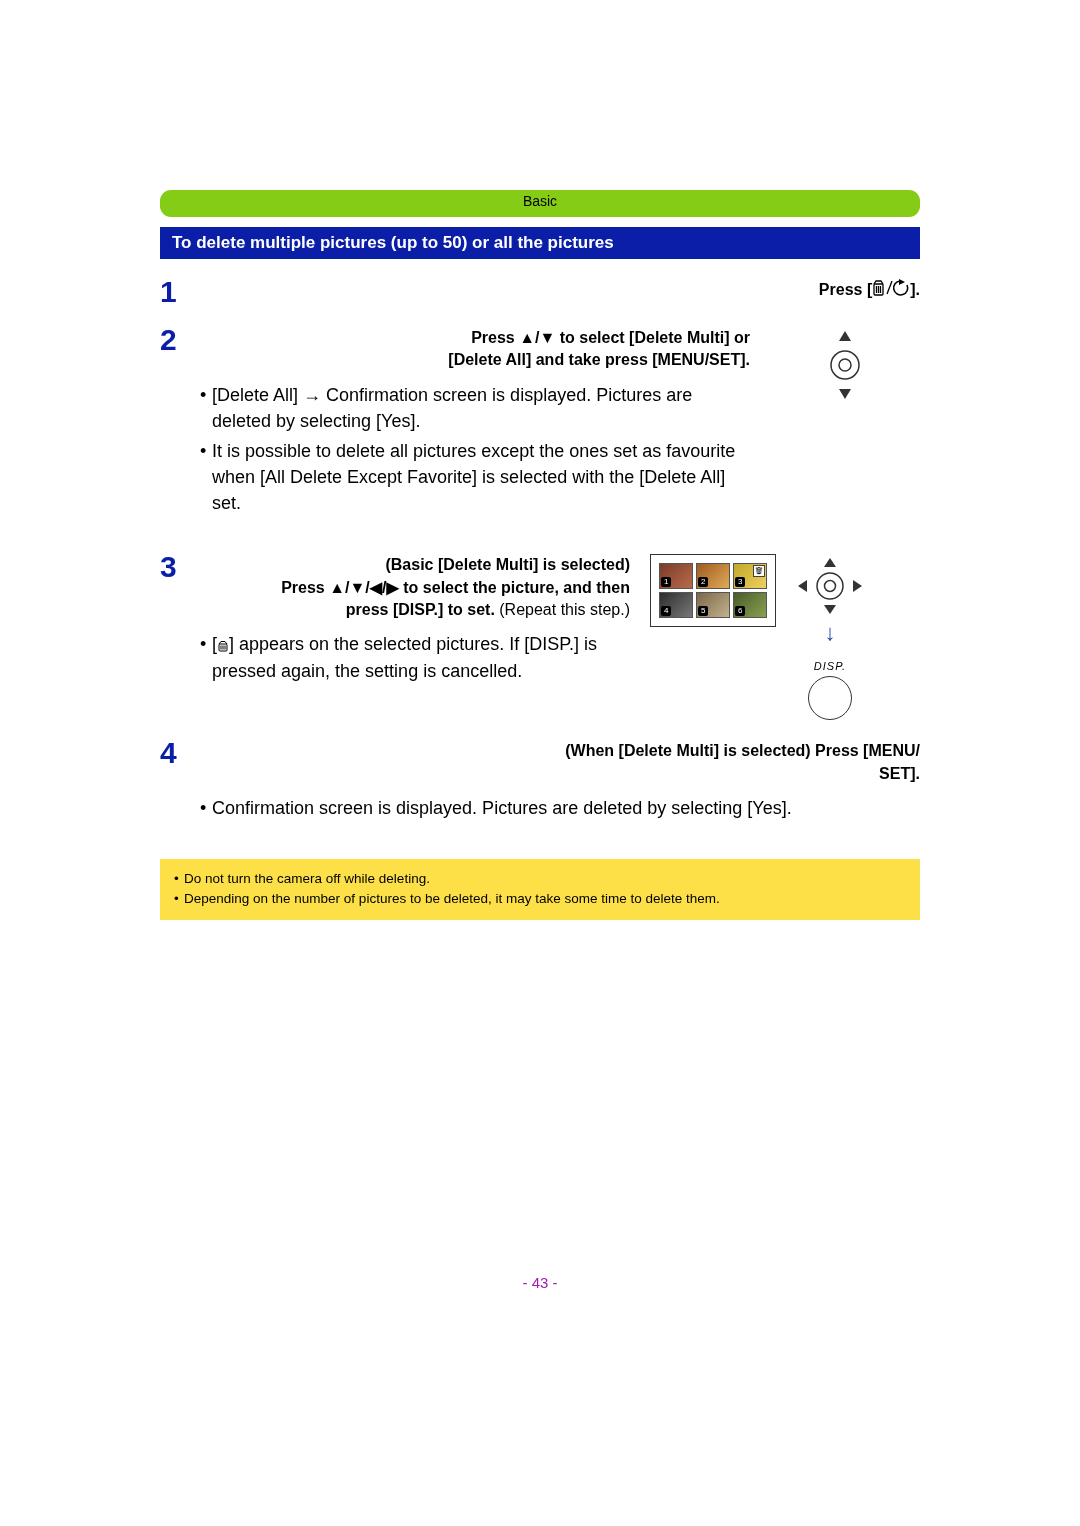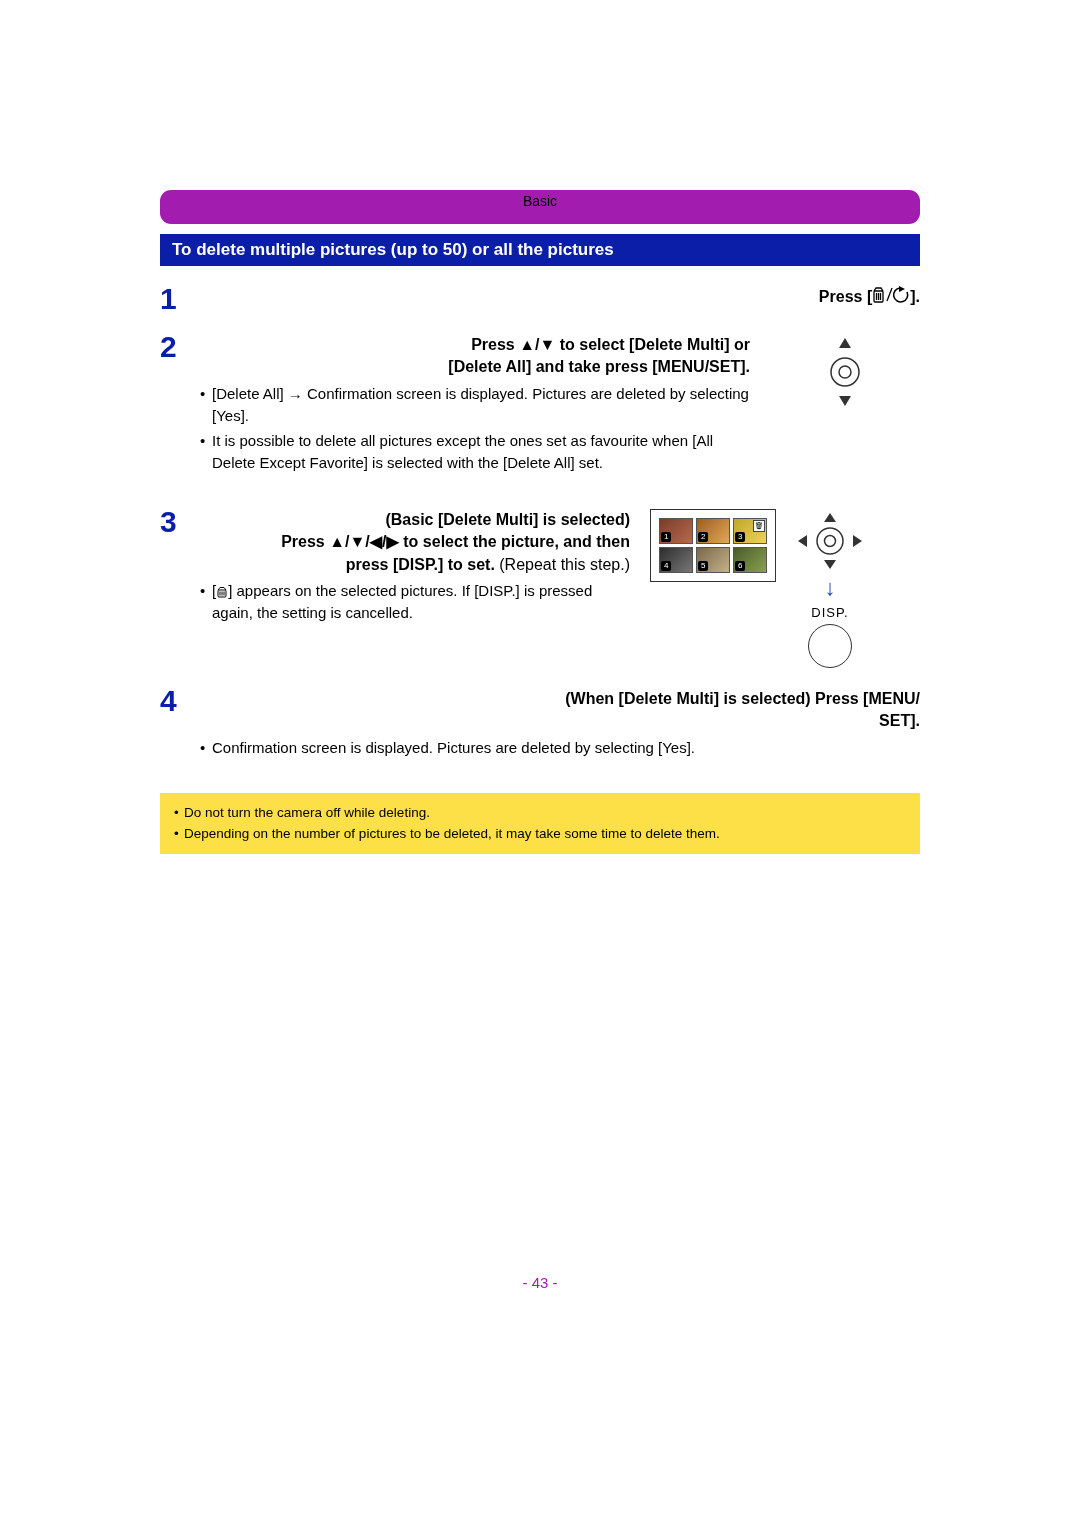--- a/index.html
+++ b/index.html
@@ -11,23 +11,23 @@
     min-height: 1526px;
     box-sizing: border-box;
     position: relative;
   }
   .page {
     width: 760px;
     margin: 0 auto;
     padding-top: 190px;
   }
   .section-tab {
-    background: #a21caf;
+    background: #84cc16;
     border-radius: 11px;
-    height: 34px;
+    height: 27px;
     text-align: center;
     font-size: 14px;
     line-height: 22px;
     color: #000;
     margin-bottom: 10px;
   }
   .section-header {
     background: #0b1ea8;
     color: #fff;
     font-weight: bold;
@@ -53,22 +53,22 @@
     flex: 1;
     font-size: 16px;
   }
   .step-title {
     font-weight: bold;
     line-height: 1.4;
     text-align: right;
   }
   .step-title .normal { font-weight: normal; }
   .step-bullets {
-    margin-top: 4px;
-    font-size: 15px;
+    margin-top: 10px;
+    font-size: 18px;
     line-height: 1.45;
     list-style: none;
     padding-left: 0;
   }
   .step-bullets li {
     position: relative;
     padding-left: 12px;
     margin-bottom: 4px;
   }
   .step-bullets li::before {
@@ -149,21 +149,21 @@
     top: 1px; right: 1px;
     width: 10px; height: 10px;
     background: #fff;
     border: 1px solid #444;
     font-size: 7px;
     line-height: 9px;
     text-align: center;
   }
   .disp-group { display:flex; flex-direction:column; align-items:center; }
   .disp-arrow { color:#2b4ab2; font-size:22px; line-height:1; margin-top:4px;}
-  .disp-label { font-size:13px; letter-spacing:1px; margin-top:6px;}
+  .disp-label { font-size:11px; letter-spacing:1px; margin-top:16px;font-style:italic;}
   .disp-circle { width:42px; height:42px; border:1.5px solid #333; border-radius:50%; margin-top:4px;}
   .icon-inline { display:inline-flex; align-items:center; vertical-align:-2px;}
   .arrow { font-family: inherit; }
 </style>
 </head>
 <body>
 
 <div class="page">
 
   <div class="section-tab">Basic</div>

